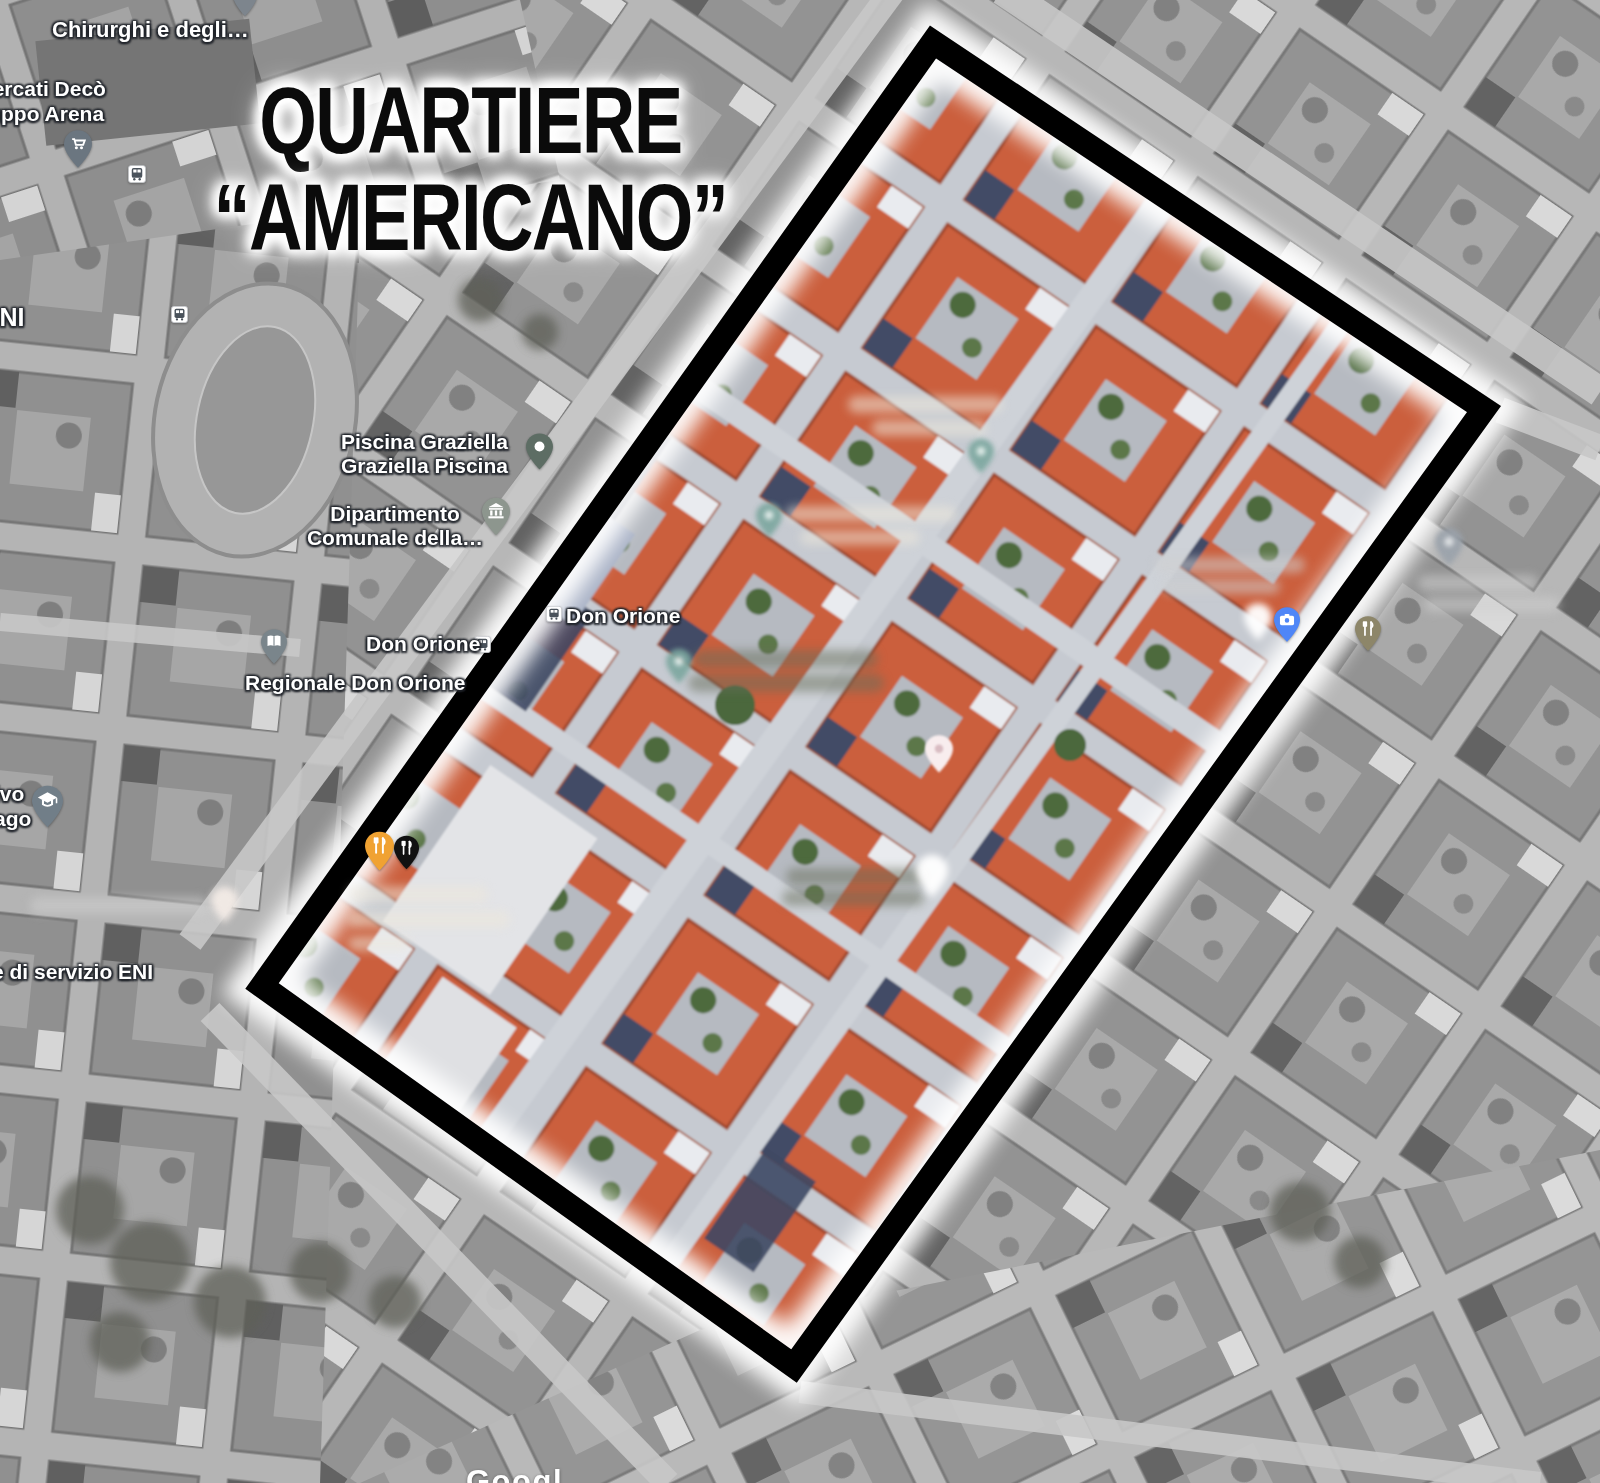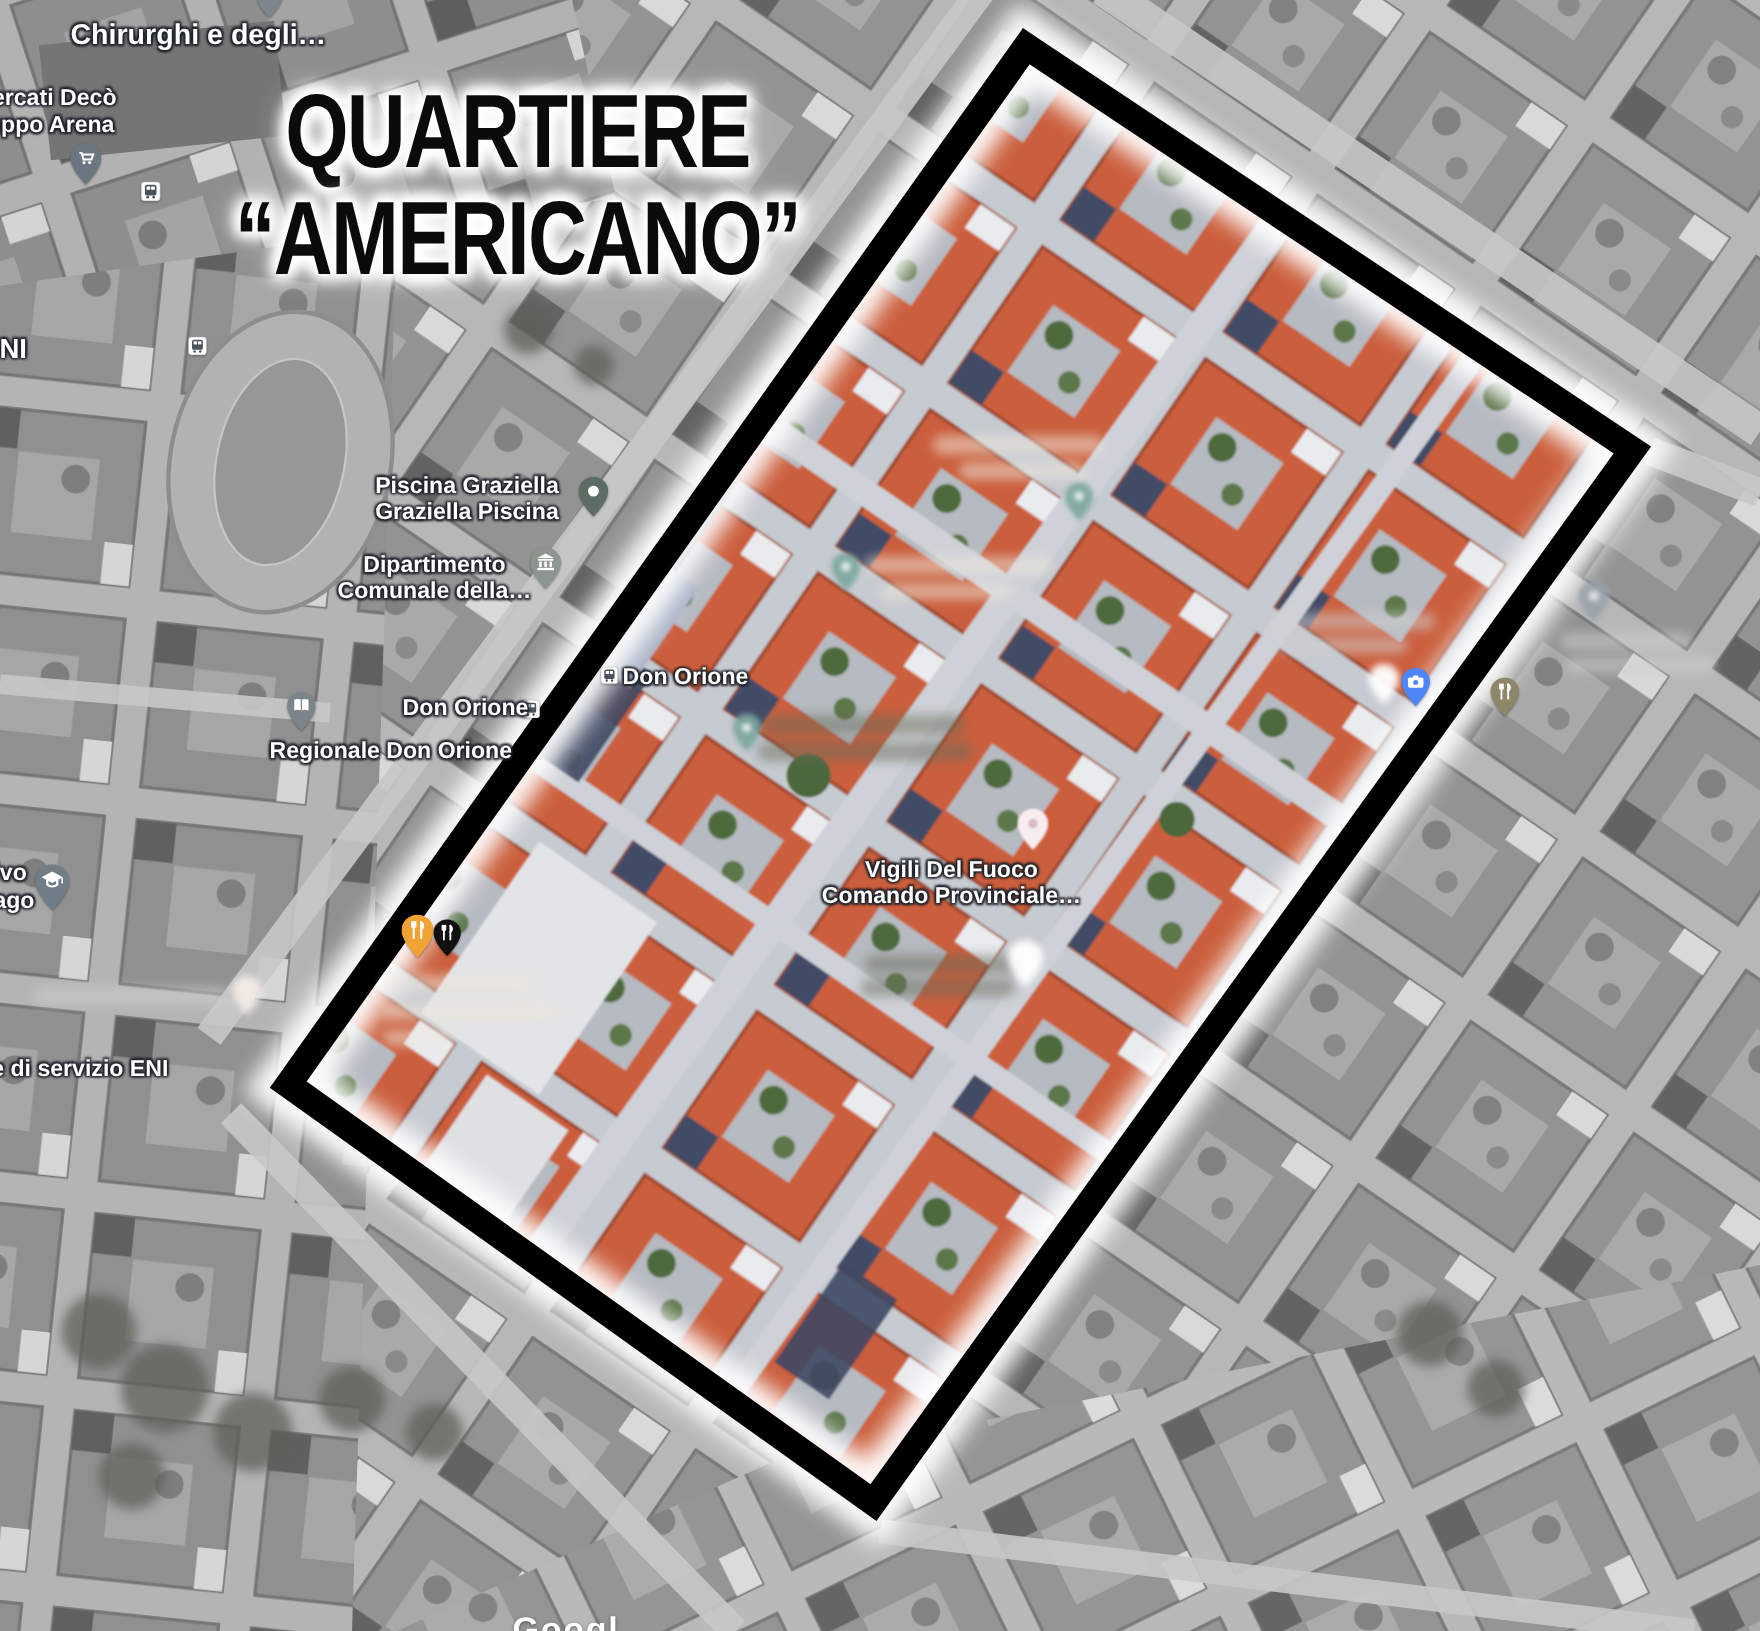--- a/index.html
+++ b/index.html
@@ -322,21 +322,21 @@
       <path d="M12 0C5.4 0 0 5.2 0 11.6 0 20.2 12 32 12 32 12 32 24 20.2 24 11.6 24 5.2 18.6 0 12 0Z" fill="#9aa2ab"></path>
       <circle cx="12" cy="11.5" r="4" fill="#e4e7ea"></circle>
     </svg>
 
     <svg class="pin blur3" style="left:211px;top:884px;width:27px;height:42px" viewBox="0 0 24 32">
       <path d="M12 0C5.4 0 0 5.2 0 11.6 0 20.2 12 32 12 32 12 32 24 20.2 24 11.6 24 5.2 18.6 0 12 0Z" fill="#f3ebe6"></path>
     </svg>
   </div>
 
   <div class="layer">
-    <div class="maplabel" style="left:64px;top:17px;font-size:26px">Chirurghi e degli…</div>
+    <div class="maplabel" style="left:52px;top:17px;font-size:22px">Chirurghi e degli…</div>
 
     <div class="maplabel leftcut" style="left:-26px;top:77px">mercati Decò</div>
     <div class="maplabel leftcut" style="left:-20px;top:102px">ruppo Arena</div>
 
     <div class="maplabel leftcut" style="left:-20px;top:303px;font-size:25px">ONI</div>
 
     <div class="maplabel" style="left:322px;top:430px;width:205px">
       <span class="ln">Piscina Graziella</span>
       <span class="ln">Graziella Piscina</span>
     </div>
@@ -350,24 +350,20 @@
 
     <div class="maplabel" style="left:245px;top:671px">Regionale Don Orione</div>
 
     <div class="maplabel" style="left:566px;top:604px">Don Orione</div>
 
     <div class="maplabel leftcut" style="left:-6px;top:782px">ivo</div>
     <div class="maplabel leftcut" style="left:-6px;top:807px">ago</div>
 
     <div class="maplabel leftcut" style="left:-8px;top:960px">e di servizio ENI</div>
 
-    <div class="maplabel" style="left:740px;top:779px;width:250px">
-      <span class="ln">Vigili Del Fuoco</span>
-      <span class="ln">Comando Provinciale…</span>
-    </div>
   </div>
 
   <div class="title">
     <span class="ln" style="display:block">QUARTIERE</span>
     <span class="ln" style="display:block">“AMERICANO”</span>
   </div>
 
   <div class="watermark">Googl</div>
 </div>
 

